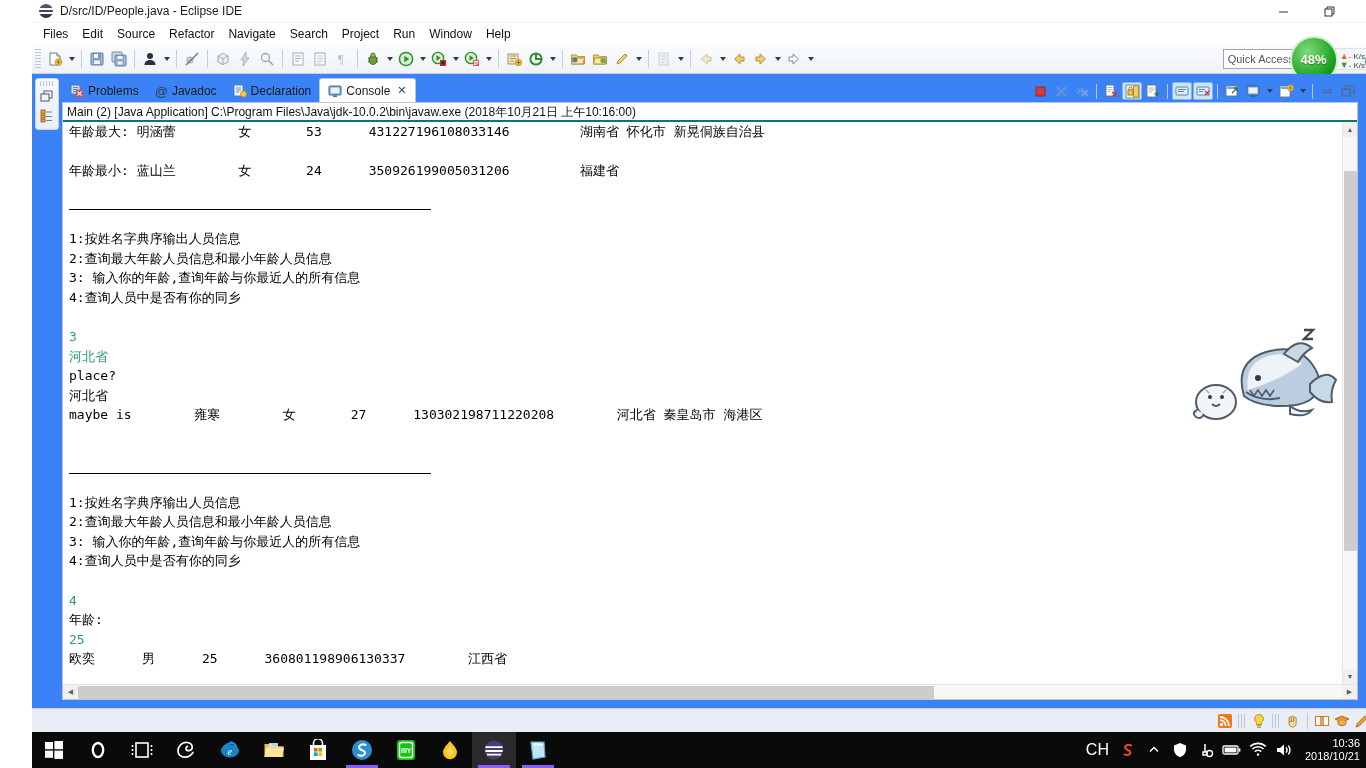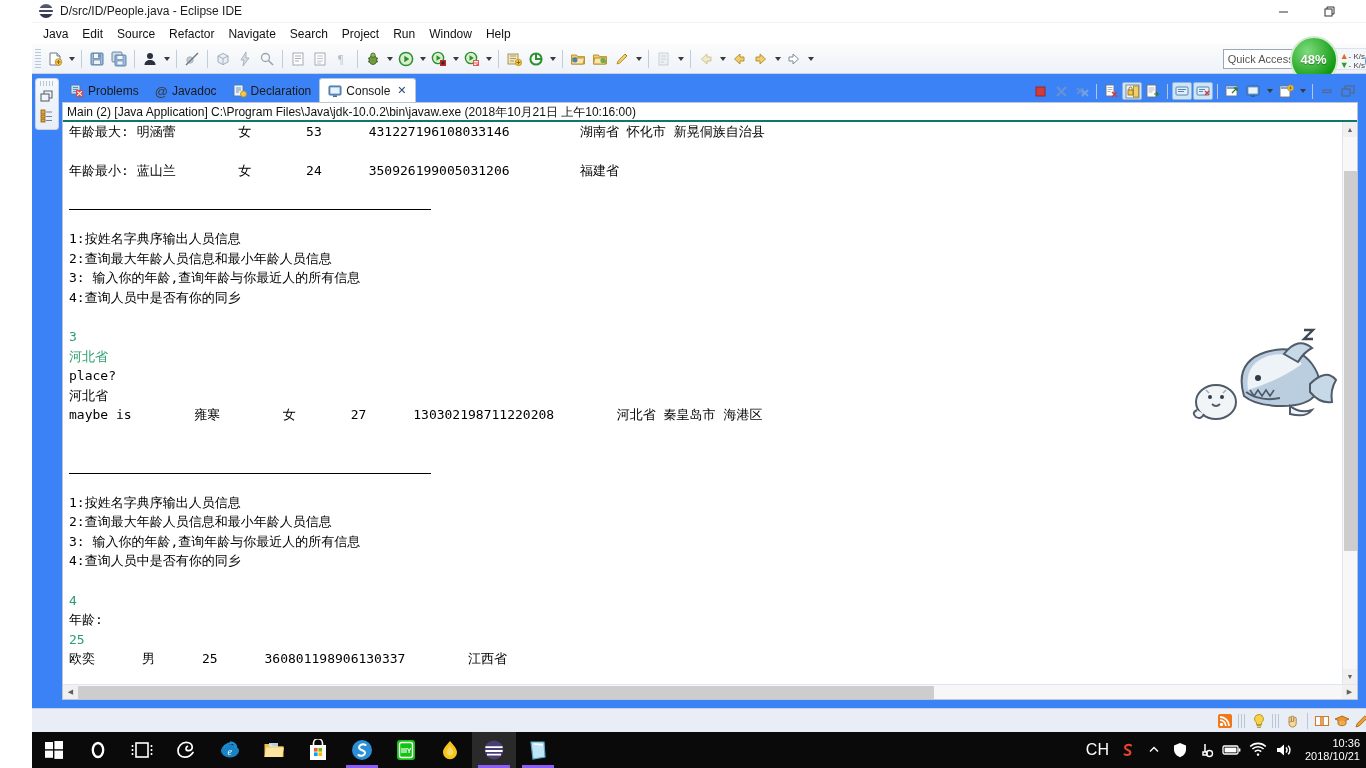--- a/index.html
+++ b/index.html
@@ -274,21 +274,21 @@
       <div class="wc wc-close">
         <svg width="11" height="11" viewBox="0 0 11 11">
           <line x1="1" y1="1" x2="10" y2="10" stroke="currentColor" stroke-width="1.2"></line>
           <line x1="10" y1="1" x2="1" y2="10" stroke="currentColor" stroke-width="1.2"></line>
         </svg>
       </div>
     </div>
   </div>
 
   <div class="menubar">
-    <div class="menu-item">Java</div>
+    <div class="menu-item">Files</div>
     <div class="menu-item">Edit</div>
     <div class="menu-item">Source</div>
     <div class="menu-item">Refactor</div>
     <div class="menu-item">Navigate</div>
     <div class="menu-item">Search</div>
     <div class="menu-item">Project</div>
     <div class="menu-item">Run</div>
     <div class="menu-item">Window</div>
     <div class="menu-item">Help</div>
   </div>

